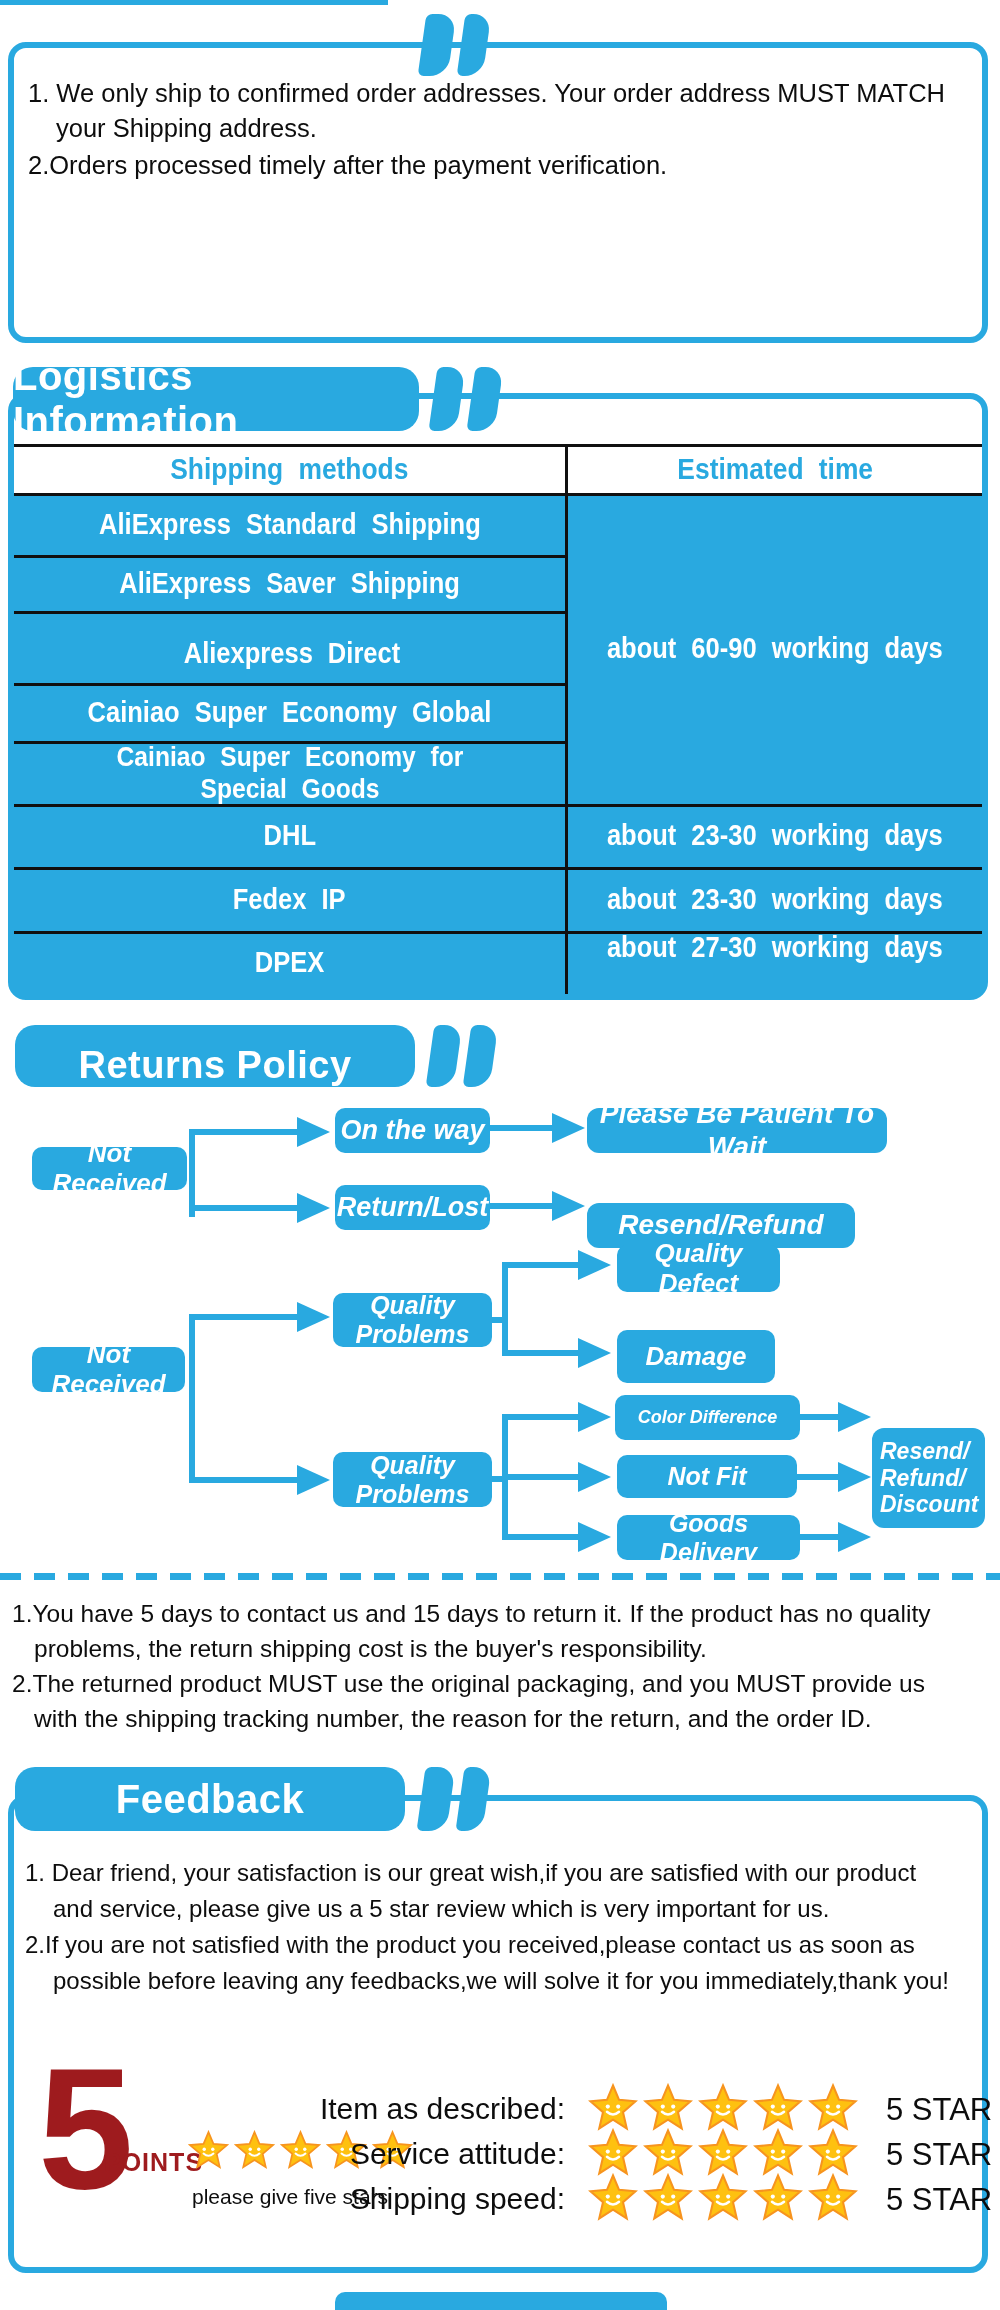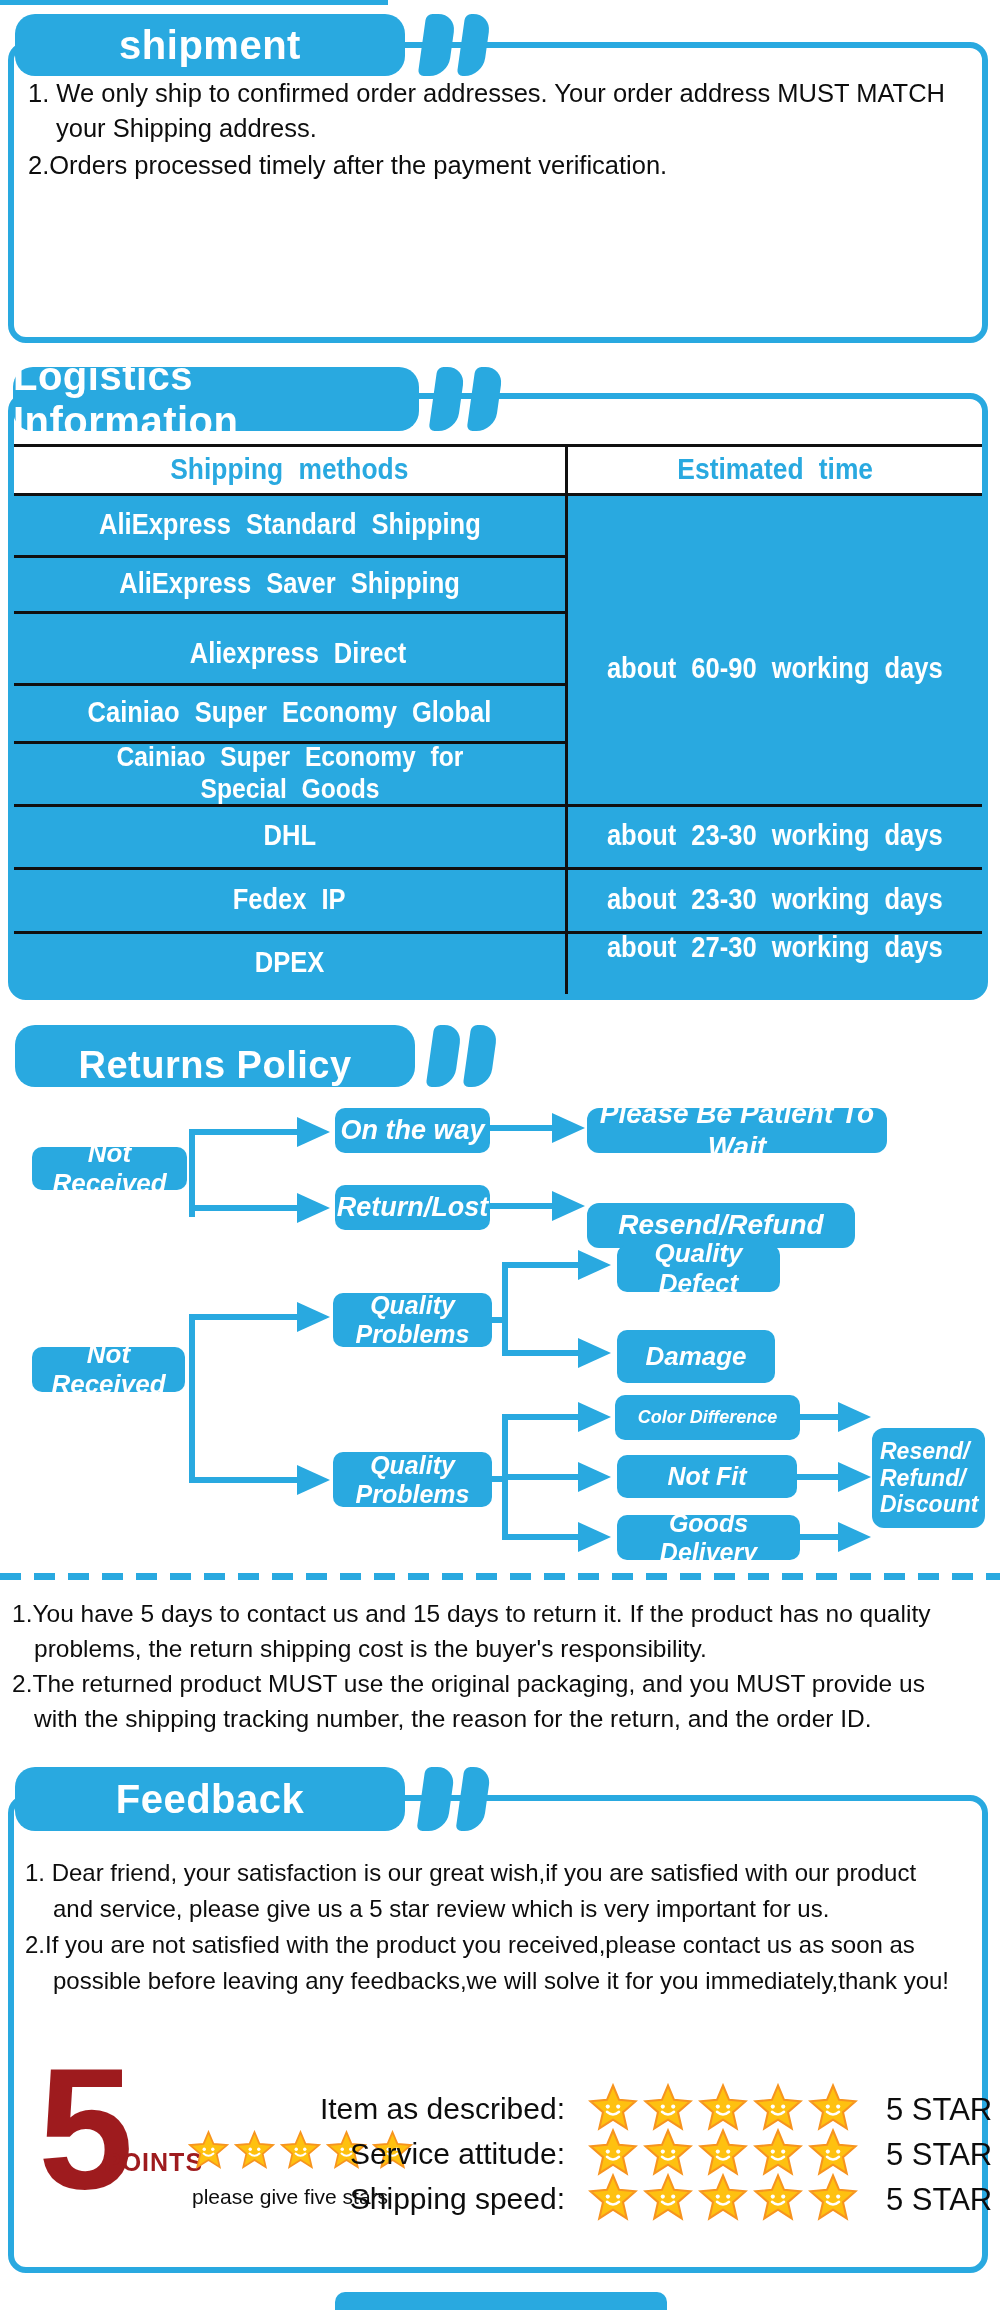--- a/index.html
+++ b/index.html
@@ -52,23 +52,20 @@
   .stars.small svg{width:41px;height:41px;}
 </style>
 </head>
 <body>
 
 <div class="page">
 
   <div class="abs" style="left:0;top:0;width:388px;height:5px;background:var(--blue);"></div>
 
   <div class="secbox" style="left:8px;top:42px;width:980px;height:301px;"></div>
-  <div class="pill" style="left:15px;top:14px;width:390px;height:62px;">
-    <span class="pill-title">shipment</span>
-  </div>
   <div class="mark" style="left:422px;top:14px;width:30px;height:62px;"></div>
   <div class="mark" style="left:461px;top:14px;width:26px;height:62px;"></div>
   <div class="abs" style="left:28px;top:76px;width:955px;font-size:25.5px;line-height:35px;">
     <p class="para hang" style="margin:0 0 2px 0;">1. We only ship to confirmed order addresses. Your order address MUST MATCH
 your Shipping address.</p>
     <p class="para" style="margin:0;">2.Orders processed timely after the payment verification.</p>
   </div>
 
   <div class="secbox" style="left:8px;top:393px;width:980px;height:607px;"></div>
   <div class="pill" style="left:13px;top:367px;width:406px;height:64px;">
@@ -96,31 +93,31 @@
   <div class="cell cell-blue" style="left:568px;top:444px;width:414px;height:49px;">
     <span class="cond">Estimated time</span>
   </div>
 
   <div class="cell cell-white" style="left:14px;top:555px;width:551px;height:56px;">
     <span class="cond">AliExpress Saver Shipping</span>
   </div>
   <div class="cell cell-white" style="left:14px;top:493px;width:551px;height:62px;">
     <span class="cond">AliExpress Standard Shipping</span>
   </div>
-  <div class="cell cell-white" style="left:22px;top:611px;width:551px;height:84px;">
+  <div class="cell cell-white" style="left:16px;top:611px;width:551px;height:84px;">
     <span class="cond">Aliexpress Direct</span>
   </div>
   <div class="cell cell-white" style="left:14px;top:683px;width:551px;height:58px;">
     <span class="cond">Cainiao Super Economy Global</span>
   </div>
   <div class="cell cell-white" style="left:14px;top:741px;width:551px;height:63px;font-size:28px;">
     <span class="cond" style="width:470px;">Cainiao Super Economy for Special Goods</span>
   </div>
 
-  <div class="cell cell-white" style="left:568px;top:493px;width:414px;height:311px;margin-top:20px;">
+  <div class="cell cell-white" style="left:568px;top:493px;width:414px;height:311px;">
     <span class="cond">about 60-90 working days</span>
   </div>
 
   <div class="cell cell-white" style="left:14px;top:804px;width:551px;height:63px;">
     <span class="cond">DHL</span>
   </div>
   <div class="cell cell-white" style="left:568px;top:804px;width:414px;height:63px;">
     <span class="cond">about 23-30 working days</span>
   </div>
   <div class="cell cell-white" style="left:14px;top:867px;width:551px;height:64px;">

